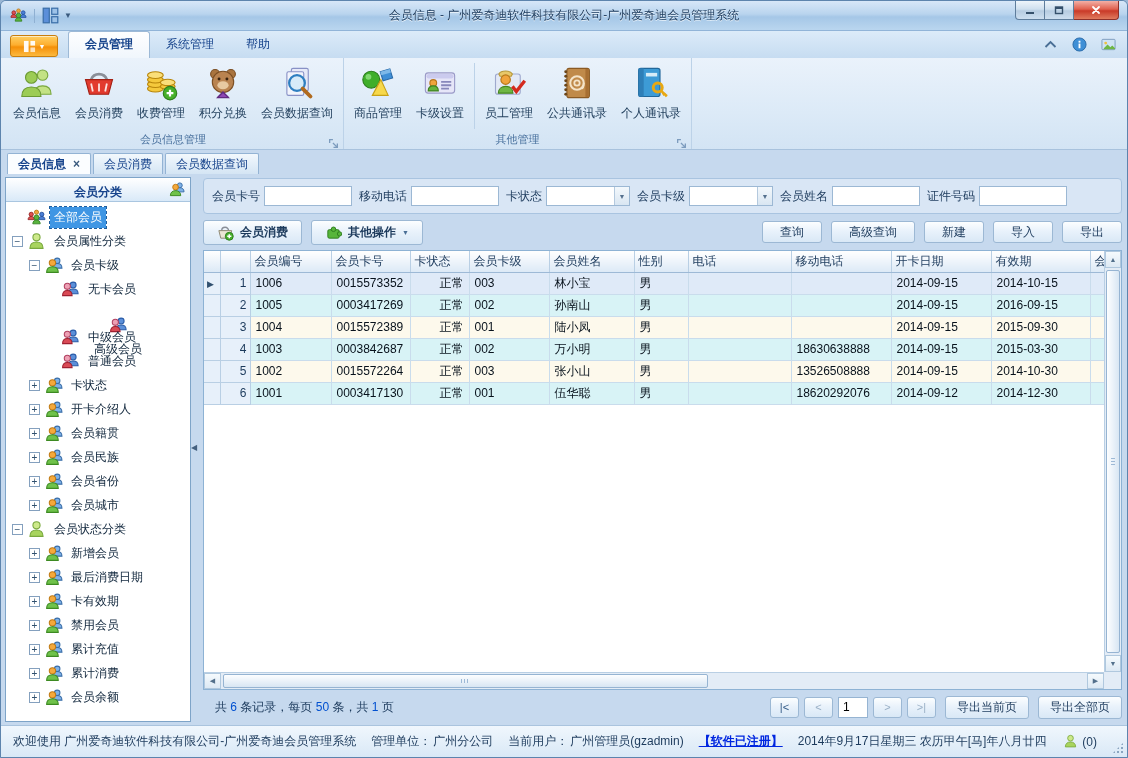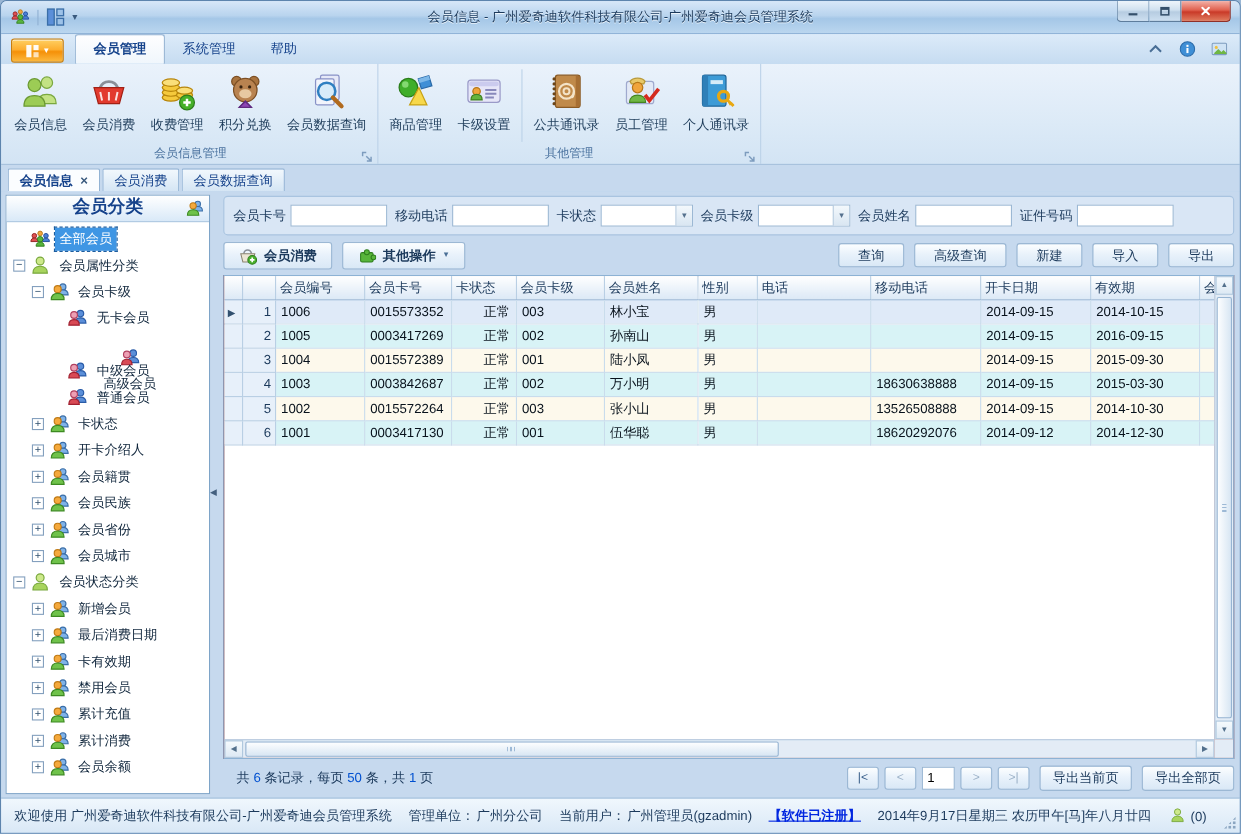--- a/index.html
+++ b/index.html
@@ -55,21 +55,21 @@
   .doc-tabbar{height:24px;flex:0 0 24px;background:#c6d9ee;display:flex;align-items:flex-end;padding-left:6px;gap:2px;}
   .dtab{height:21px;padding:0 10px;display:flex;align-items:center;gap:7px;font-size:12px;color:#15428b;
     border:1px solid #93b3d4;border-bottom:none;border-radius:2px 2px 0 0;
     background:linear-gradient(#f2f8fd,#d4e5f4);cursor:pointer;}
   .dtab.active{background:#fbfdff;font-weight:bold;}
   .dtab-close{font-size:12px;font-weight:bold;color:#3a5a7e;cursor:pointer;line-height:10px;}
   
   .workspace{flex:1;display:flex;background:#c6d9ee;padding:3px 3px 3px 4px;min-height:0;}
   .sidebar{width:186px;flex:0 0 186px;background:#fff;border:1px solid #7ea4c8;display:flex;flex-direction:column;}
   .sidebar-header{height:24px;flex:0 0 24px;background:linear-gradient(#ffffff,#d9e9f8);border-bottom:1px solid #aac6e0;
-    display:flex;align-items:flex-start;justify-content:center;position:relative;font-size:16px;font-weight:bold;color:#15428b;}
+    display:flex;align-items:flex-end;justify-content:center;position:relative;font-size:12px;font-weight:bold;color:#15428b;}
   .sidebar-header .shicon{position:absolute;right:5px;top:3px;width:17px;height:17px;cursor:pointer;}
   .sidebar-header svg{width:100%;height:100%;}
   .tree{flex:1;overflow:hidden;padding-top:3px;}
   .tnode{height:24px;display:flex;align-items:center;gap:4px;cursor:pointer;white-space:nowrap;}
   .texp{width:11px;height:11px;flex:0 0 11px;border:1px solid #84a0be;background:#fff;font-size:10px;line-height:9px;
     text-align:center;color:#30506e;}
   .texp.none{border:none;background:transparent;}
   .ticon{width:19px;height:19px;flex:0 0 19px;}
   .ticon svg{width:100%;height:100%;}
   .tlabel{font-size:12px;color:#10263c;padding:2px 4px;}
@@ -91,21 +91,21 @@
   .action-bar{height:28px;flex:0 0 28px;margin:0 2px 4px 4px;display:flex;align-items:center;gap:9px;}
   .abtn-big{height:25px;padding:0 13px;border:1px solid #9cb8d4;border-radius:3px;display:flex;align-items:center;gap:6px;
     background:linear-gradient(#fcfeff,#e9f2fb 45%,#d9e8f6);font-size:12px;font-weight:bold;color:#1c3a5c;cursor:pointer;}
   .abtn-big .bicon{width:17px;height:17px;}
   .abtn-big svg{width:100%;height:100%;}
   .abtn-big .caret{font-size:7px;color:#4a6f96;}
   .ab-spacer{flex:1;}
   .abtn{height:22px;padding:0 17px;border:1px solid #9cb8d4;border-radius:3px;display:flex;align-items:center;
     background:linear-gradient(#fcfeff,#e9f2fb 45%,#d9e8f6);font-size:12px;color:#1c3a5c;cursor:pointer;white-space:nowrap;text-align:center;}
   
-  .grid-wrap{flex:1;margin:0 2px 0 4px;border:1px solid #8db2d4;background:#7f1d1d;position:relative;min-height:0;}
+  .grid-wrap{flex:1;margin:0 2px 0 4px;border:1px solid #8db2d4;background:#d946ef;position:relative;min-height:0;}
   .grid-viewport{position:absolute;left:0;top:0;right:17px;bottom:17px;overflow:hidden;background:#fff;}
   table.grid{border-collapse:collapse;table-layout:fixed;}
   table.grid th{height:21px;background:linear-gradient(#ffffff,#dce9f6);border-right:1px solid #b9cfe4;
     border-bottom:1px solid #9db9d6;font-size:12px;font-weight:normal;color:#1c3a5c;text-align:left;
     padding:0 4px;white-space:nowrap;overflow:hidden;}
   table.grid td{height:22px;border-right:1px solid #c9dcEC;border-bottom:1px solid #c9dcec;font-size:12px;color:#08121c;
     padding:0 5px;white-space:nowrap;overflow:hidden;}
   tr.cyan td{background:#d8f3f6;}
   tr.cream td{background:#fdf9ec;}
   tr.current td{background:#dfeaf8;}
@@ -325,45 +325,45 @@
                 <rect x="4" y="8" width="24" height="4" rx="2" fill="#cbcbee"></rect>
                 <circle cx="10" cy="16" r="3" fill="#f0a43c" stroke="#b87718"></circle>
                 <path d="M5.5 23c0-3 2-4.5 4.5-4.5s4.5 1.5 4.5 4.5z" fill="#66b43e" stroke="#3f8221"></path>
                 <path d="M17 15h9M17 18h9M17 21h7" stroke="#8888bb" stroke-width="1.6"></path>
               </svg></span>
             <span class="rlabel">卡级设置</span>
           </div>
           <div class="rsep"></div>
           <div class="rbtn">
             <span class="ricon"><svg viewBox="0 0 32 32">
+                <rect x="4" y="8" width="22" height="18" rx="2" fill="#e3e9f6" stroke="#9fa9ce"></rect>
+                <path d="M7 8c2-3.5 10-3.5 12 0l-1 2H8z" fill="#e8c86a" stroke="#b99a3a"></path>
+                <circle cx="13" cy="13" r="4.2" fill="#f0a43c" stroke="#b87718"></circle>
+                <path d="M6.5 25c0-4 3-6 6.5-6s6.5 2 6.5 6z" fill="#6fb744" stroke="#44851f"></path>
+                <path d="M19 19l3.5 4.5L30 14" stroke="#d42a1e" stroke-width="3" fill="none"></path>
+              </svg></span>
+            <span class="rlabel">员工管理</span>
+          </div>
+          <div class="rbtn">
+            <span class="ricon"><svg viewBox="0 0 32 32">
                 <rect x="7" y="3" width="20" height="26" rx="2" fill="#c08a4a" stroke="#8a5a24"></rect>
                 <rect x="23.5" y="3.5" width="3" height="25" fill="#a76f33"></rect>
                 <g fill="#6b4518">
                   <circle cx="6" cy="6" r="1.3"></circle>
                   <circle cx="6" cy="10" r="1.3"></circle>
                   <circle cx="6" cy="14" r="1.3"></circle>
                   <circle cx="6" cy="18" r="1.3"></circle>
                   <circle cx="6" cy="22" r="1.3"></circle>
                   <circle cx="6" cy="26" r="1.3"></circle>
                 </g>
                 <circle cx="16" cy="16" r="6" fill="none" stroke="#f4e3c8" stroke-width="1.8"></circle>
                 <circle cx="16" cy="16" r="2.4" fill="none" stroke="#f4e3c8" stroke-width="1.6"></circle>
                 <path d="M22 16c0 3-1 5-2 5" stroke="#f4e3c8" stroke-width="1.6" fill="none"></path>
               </svg></span>
             <span class="rlabel">公共通讯录</span>
-          </div>
-          <div class="rbtn">
-            <span class="ricon"><svg viewBox="0 0 32 32">
-                <rect x="4" y="8" width="22" height="18" rx="2" fill="#e3e9f6" stroke="#9fa9ce"></rect>
-                <path d="M7 8c2-3.5 10-3.5 12 0l-1 2H8z" fill="#e8c86a" stroke="#b99a3a"></path>
-                <circle cx="13" cy="13" r="4.2" fill="#f0a43c" stroke="#b87718"></circle>
-                <path d="M6.5 25c0-4 3-6 6.5-6s6.5 2 6.5 6z" fill="#6fb744" stroke="#44851f"></path>
-                <path d="M19 19l3.5 4.5L30 14" stroke="#d42a1e" stroke-width="3" fill="none"></path>
-              </svg></span>
-            <span class="rlabel">员工管理</span>
           </div>
           <div class="rbtn">
             <span class="ricon"><svg viewBox="0 0 32 32">
                 <rect x="5" y="3" width="19" height="25" rx="2" fill="#3d9bd6" stroke="#21679a"></rect>
                 <rect x="5" y="3" width="4.5" height="25" fill="#2e7fb8"></rect>
                 <rect x="11.5" y="7" width="10" height="3.2" fill="#d6ecf8"></rect>
                 <circle cx="22" cy="20" r="4" fill="none" stroke="#e8a812" stroke-width="2.6"></circle>
                 <path d="M25 23l5 4.5M28 25.5l2 2.5M26.5 24.5l1.5 2.5" stroke="#e8a812" stroke-width="2.2"></path>
               </svg></span>
             <span class="rlabel">个人通讯录</span>

